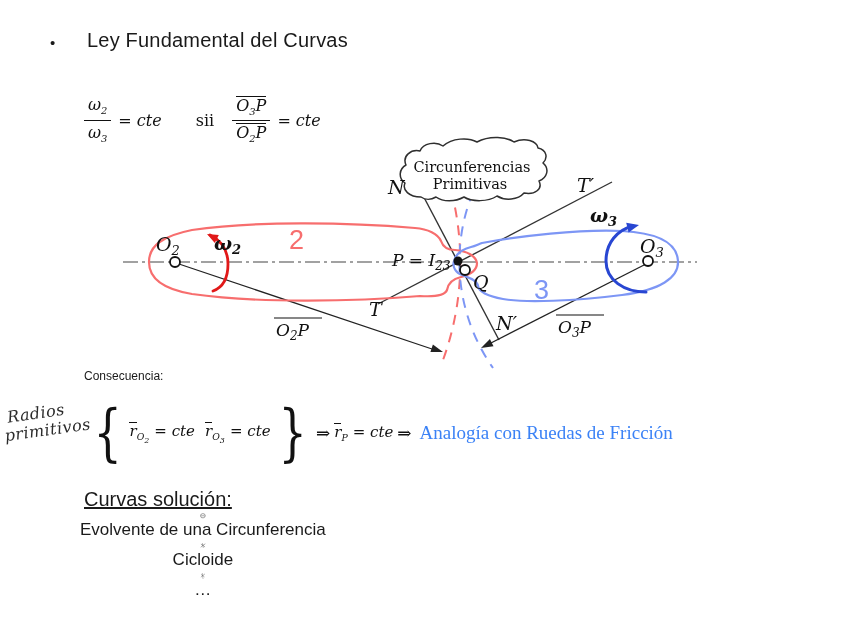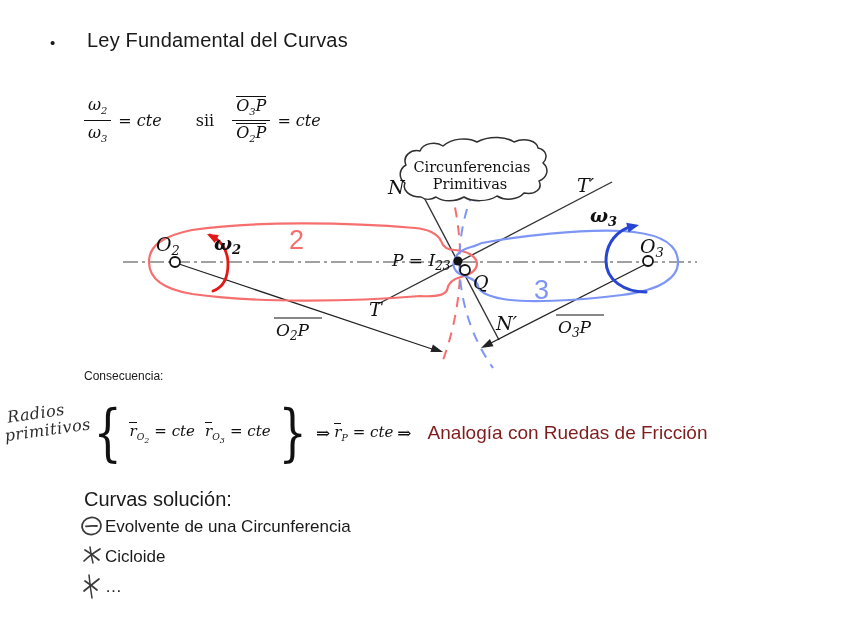--- a/index.html
+++ b/index.html
@@ -31,27 +31,27 @@
   .hw2{margin:-1px 0 0 -5px;}
   .conseq-row{left:88px;top:392px;height:82px;display:flex;align-items:center;
               font-family:"DejaVu Serif",serif;font-style:italic;font-size:15px;color:#111;}
   .brace{font-style:normal;font-size:62px;font-weight:400;line-height:1;transform:scale(.72,1);}
   .eq-stack{display:flex;flex-direction:row;gap:10px;margin:0 2px;}
   .eq-line{white-space:nowrap;}
   .sub1{vertical-align:-4px;}
   .sub2{font-size:8px;vertical-align:-7px;}
   .rhs{margin-left:5px;}
   .imp{font-style:normal;font-size:17px;margin:0 4px;}
-  .analogy{font-family:Liberation Sans, sans-serif;font-style:normal;font-size:19px;
-           margin-left:12px;color:#7f1d1d;white-space:nowrap;}
+  .analogy{font-family:Liberation Serif, serif;font-style:normal;font-size:19px;
+           margin-left:4px;color:#3b82f6;white-space:nowrap;}
 
   
-  .curvas-heading{left:84px;top:488px;font-size:20px;}
+  .curvas-heading{left:84px;top:488px;font-size:20px;text-decoration:underline;}
   .sol-list{left:80px;top:513px;display:flex;flex-direction:column;gap:3px;}
-  .sol-item{display:flex;align-items:center;gap:1px;height:27px;}
+  .sol-item{display:flex;align-items:center;gap:1px;height:27px;flex-direction:column;}
   .sol-label{font-size:17px;color:#1a1a1a;}
 
   
   .lbl{font-family:"DejaVu Serif",serif;font-style:italic;fill:#111;font-size:19px;}
   .lbl-sm{font-size:17px;}
   .cloud-txt{font-family:"DejaVu Serif",serif;font-style:normal;font-size:14.5px;fill:#111;
              text-anchor:middle;}
   .gearnum{font-family:"Liberation Sans",sans-serif;font-size:27px;}
 </style>
 </head>

